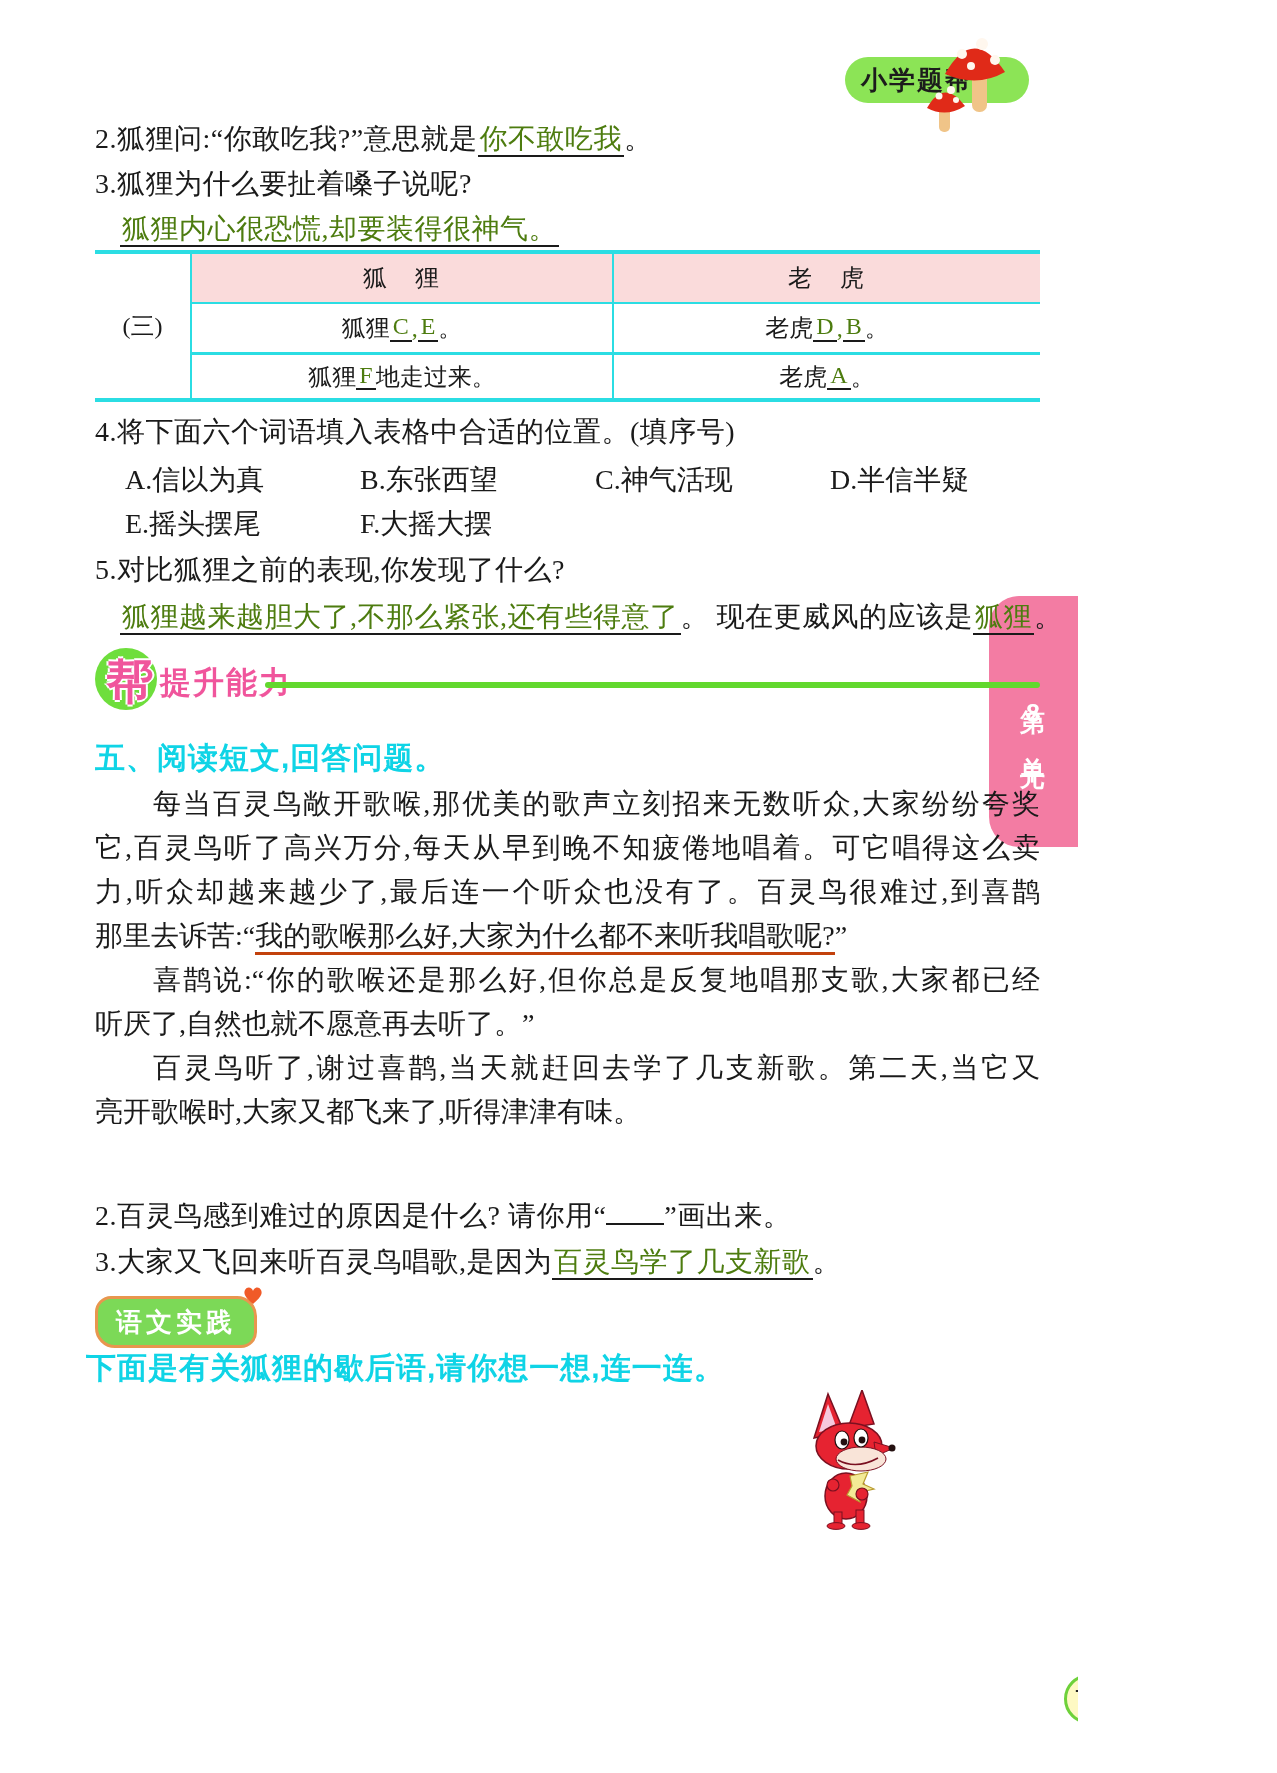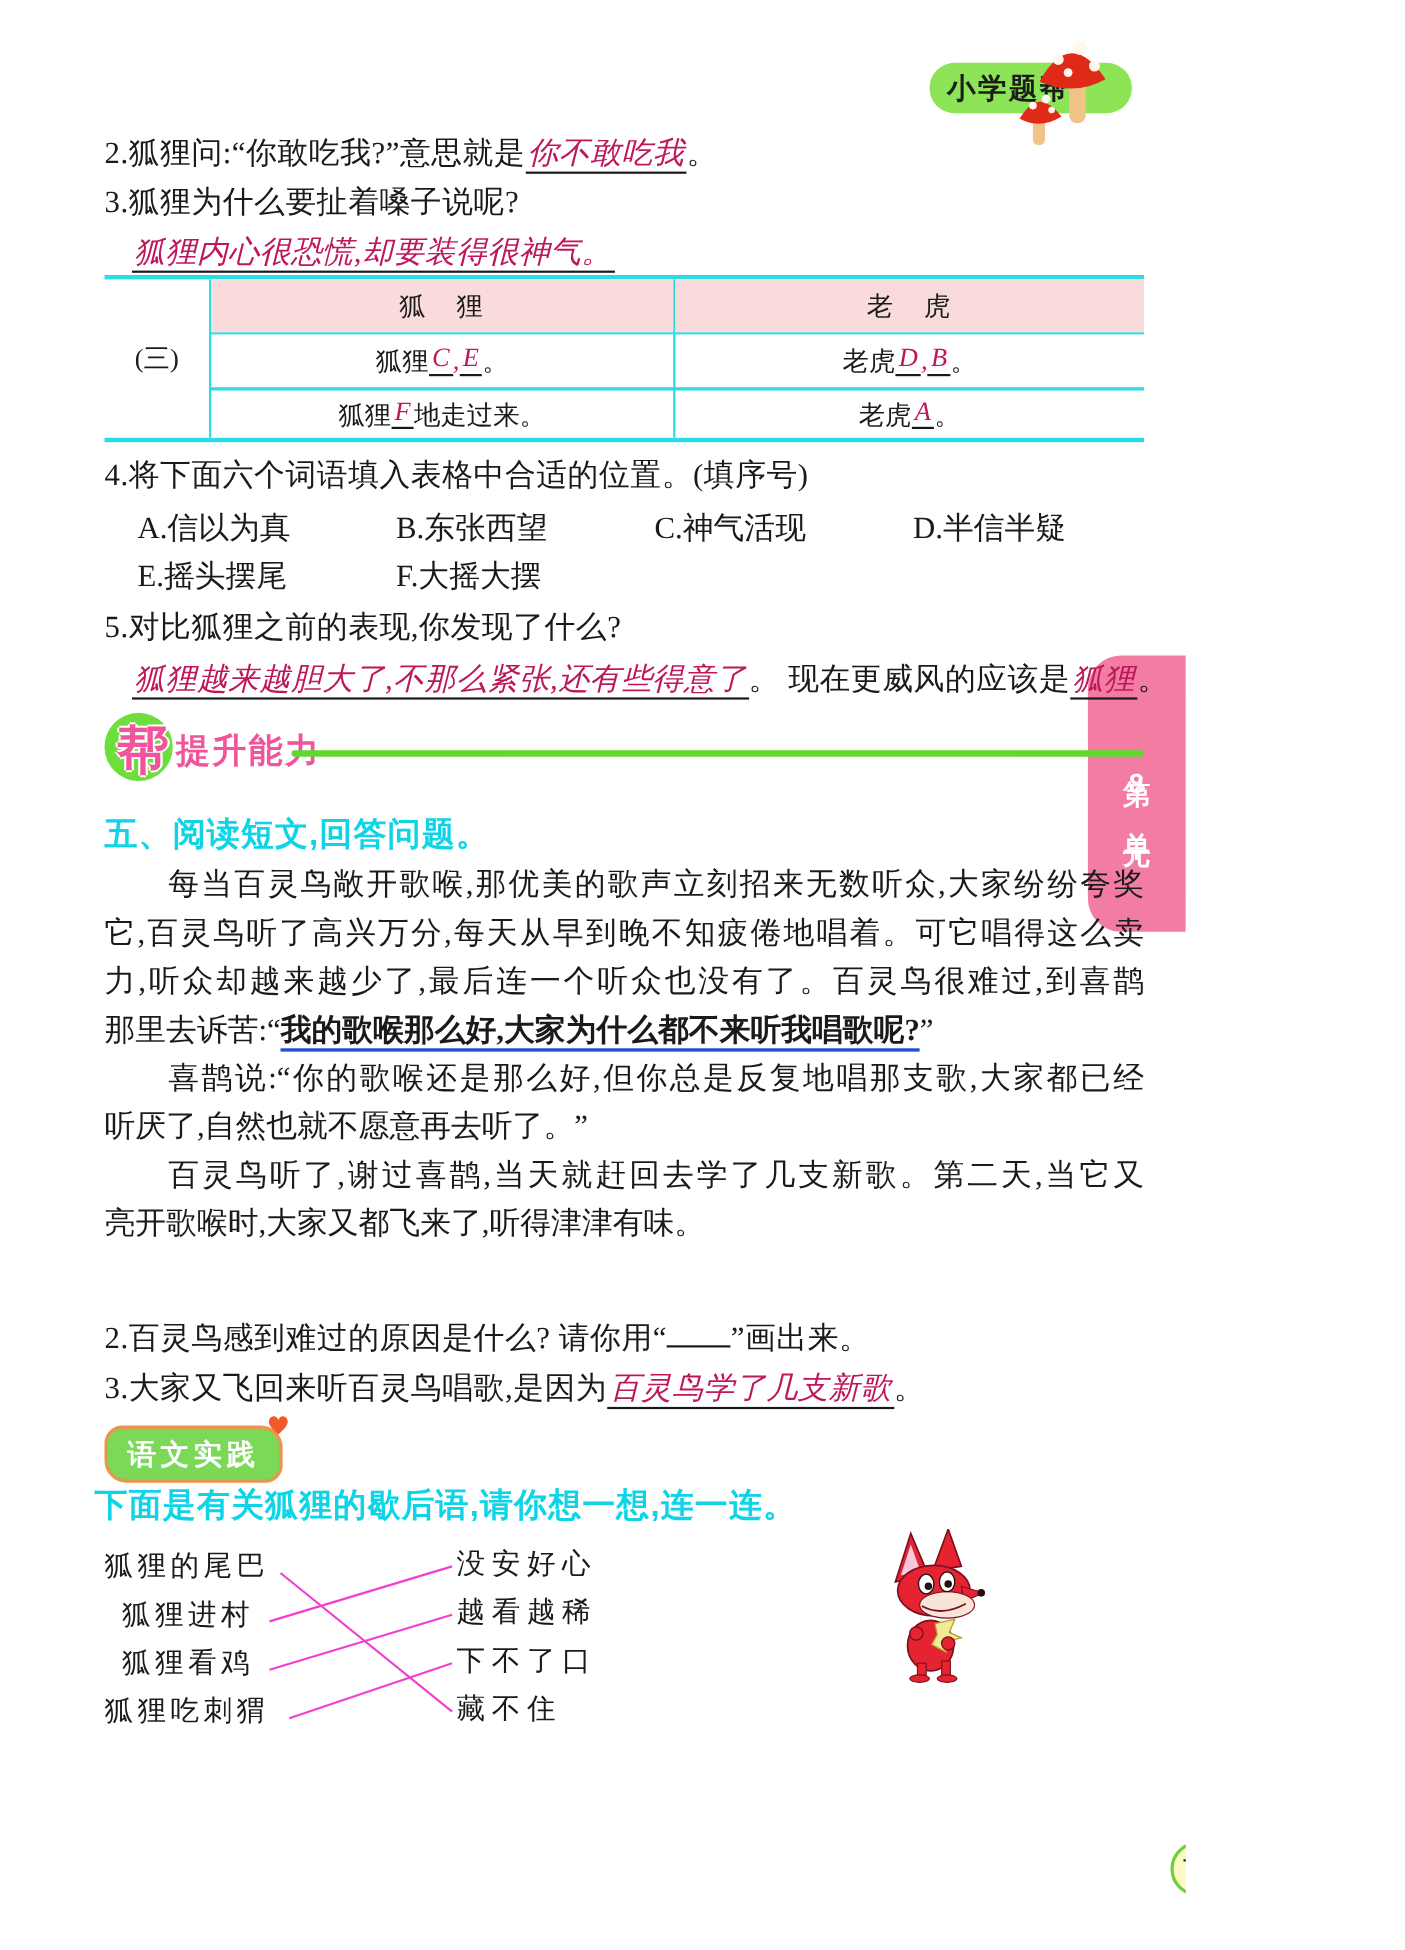--- a/index.html
+++ b/index.html
@@ -1,23 +1,23 @@
 <!DOCTYPE html>
 <html><head>
 <meta charset="utf-8">
 <style>
   html,body{margin:0;padding:0;background:#ffffff;}
   #page{position:relative;width:1078px;height:1773px;background:#ffffff;overflow:hidden;
         font-family:"Liberation Serif","DejaVu Serif",serif;color:#1a1a1a;}
   .abs{position:absolute;}
   .sans{font-family:"Liberation Sans","DejaVu Sans",sans-serif;}
   .txt{font-size:28px;letter-spacing:0.5px;white-space:nowrap;}
-  .pk{color:#be185d;font-style:italic;}
+  .pk{color:#4d7c0f;}
   .u{border-bottom:2px solid #1a1a1a;padding:0 2px 1px 2px;}
-  .u-pk{border-bottom:3px solid #1d4ed8;padding-bottom:1px;font-weight:bold;}
+  .u-pk{border-bottom:3px solid #c2410c;padding-bottom:1px;}
 
   
   .brand{left:845px;top:57px;width:168px;height:46px;background:#8ce456;border-radius:23px;
          display:flex;align-items:center;padding-left:16px;z-index:1;}
   .brand-text{font-size:26px;letter-spacing:2px;color:#1c1c1c;font-weight:bold;}
   .mushrooms{left:925px;top:24px;z-index:2;}
 
   
   .unit-tab{right:0;top:596px;width:89px;height:251px;background:#f37ca3;border-radius:30px 0 0 30px;
             color:#ffffff;writing-mode:vertical-rl;text-orientation:upright;font-size:25px;font-weight:bold;
@@ -197,42 +197,20 @@
     <span>3.大家又飞回来听百灵鸟唱歌,是因为</span><span class="pk u">百灵鸟学了几支新歌</span><span>。</span>
   </div>
 
   <div class="abs practice-badge sans">语文实践</div>
   <svg class="abs badge-heart" width="22" height="22" viewBox="0 0 22 22">
     <path d="M11,20 C4,14 1,10 3,6 C5,2 10,3 11,7 C12,3 17,2 19,6 C21,10 18,14 11,20 Z" fill="#f05a28"></path>
   </svg>
 
   <div class="abs cyan-h sans" style="left:86px;top:1348px;">下面是有关狐狸的歇后语,请你想一想,连一连。</div>
 
-  <div class="abs match">
-    <div class="m-left">
-
-    <div>狐狸的尾巴</div>
-        <div>狐狸进村</div>
-        <div>狐狸看鸡</div>
-        <div>狐狸吃刺猬</div>
-      </div>
-    <div class="m-right">
-
-    <div>没安好心</div>
-        <div>越看越稀</div>
-        <div>下不了口</div>
-        <div>藏不住</div>
-      </div>
-    <svg id="match-svg" width="520" height="180">
-        <line x1="160" y1="26" x2="316" y2="152" stroke="#f23fd0" stroke-width="2"></line>
-        <line x1="150" y1="70" x2="316" y2="20" stroke="#f23fd0" stroke-width="2"></line>
-        <line x1="150" y1="114" x2="316" y2="64" stroke="#f23fd0" stroke-width="2"></line>
-        <line x1="168" y1="158" x2="316" y2="108" stroke="#f23fd0" stroke-width="2"></line>
-      </svg>
-  </div>
 
   <svg class="abs fox" width="92" height="142" viewBox="0 0 92 142">
     <polygon points="8,48 22,4 38,42" fill="#e62331" stroke="#7a1020" stroke-width="1.5"></polygon>
     <polygon points="13,42 22,14 31,39" fill="#f6c9dd"></polygon>
     <polygon points="42,38 56,0 68,34" fill="#e62331" stroke="#7a1020" stroke-width="1.5"></polygon>
     <ellipse cx="43" cy="56" rx="33" ry="23" fill="#e62331" stroke="#7a1020" stroke-width="1.5"></ellipse>
     <polygon points="68,52 88,58 70,66" fill="#e62331" stroke="#7a1020" stroke-width="1"></polygon>
     <ellipse cx="55" cy="69" rx="25" ry="12" fill="#f9e4d8" stroke="#7a1020" stroke-width="1"></ellipse>
     <circle cx="86" cy="58" r="3.5" fill="#241010"></circle>
     <ellipse cx="36" cy="50" rx="7" ry="9" fill="#fff" stroke="#241010" stroke-width="1.2"></ellipse>

